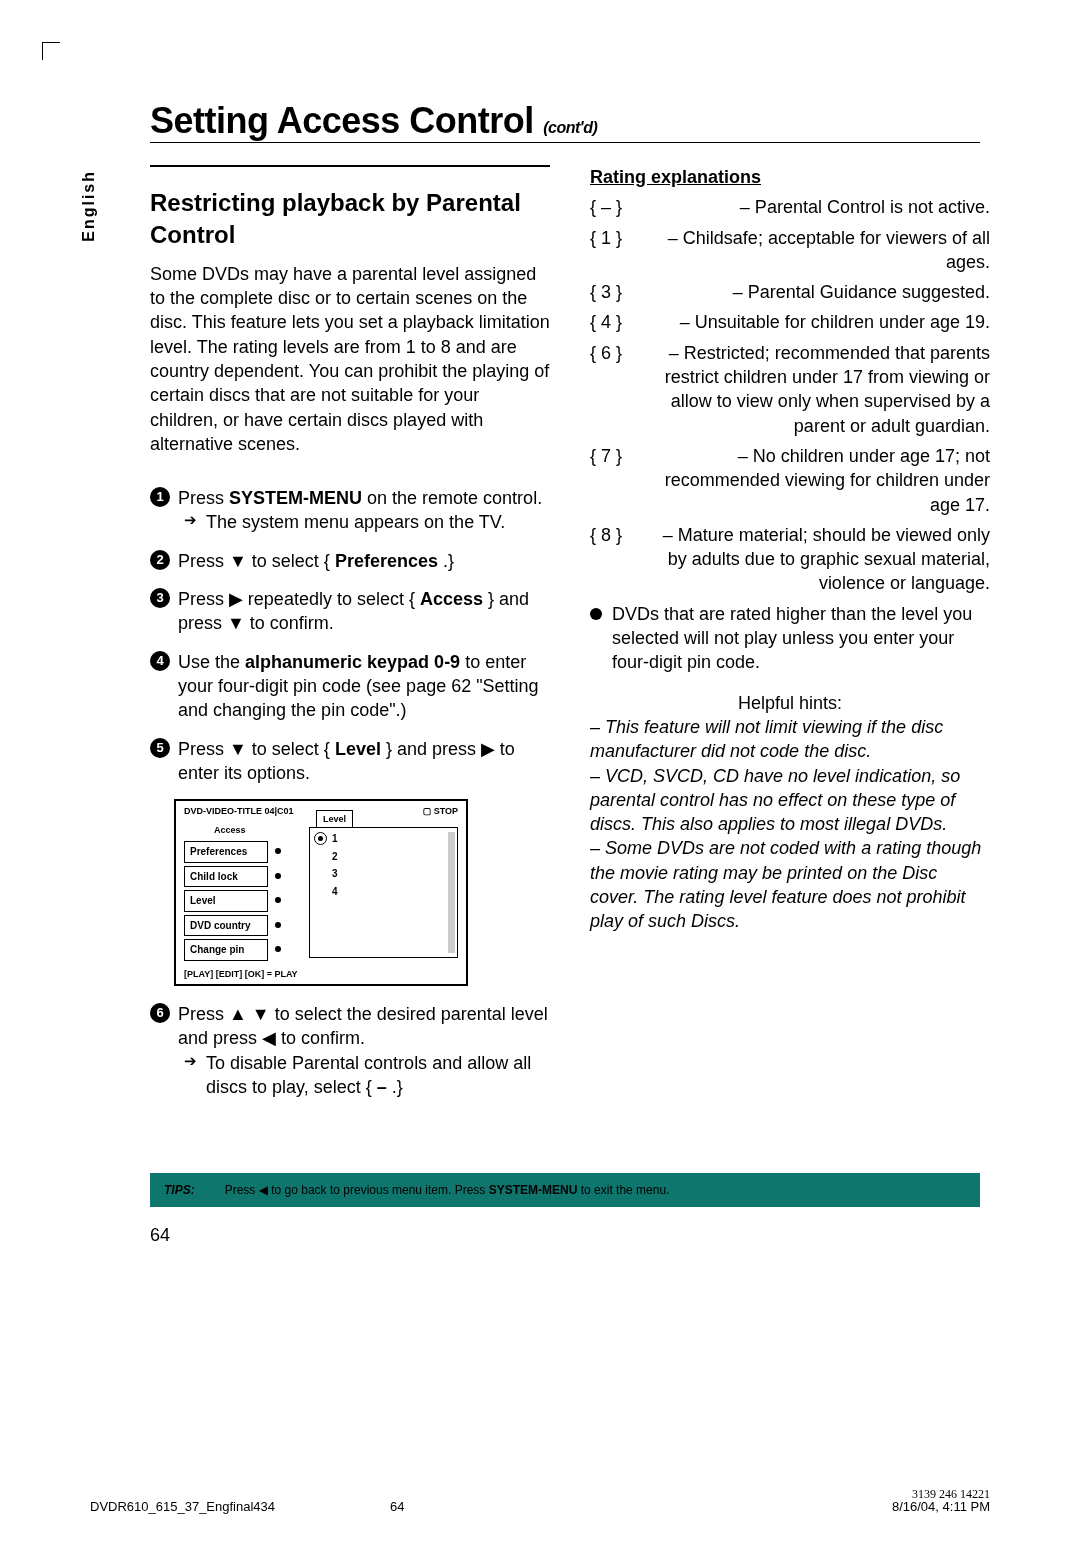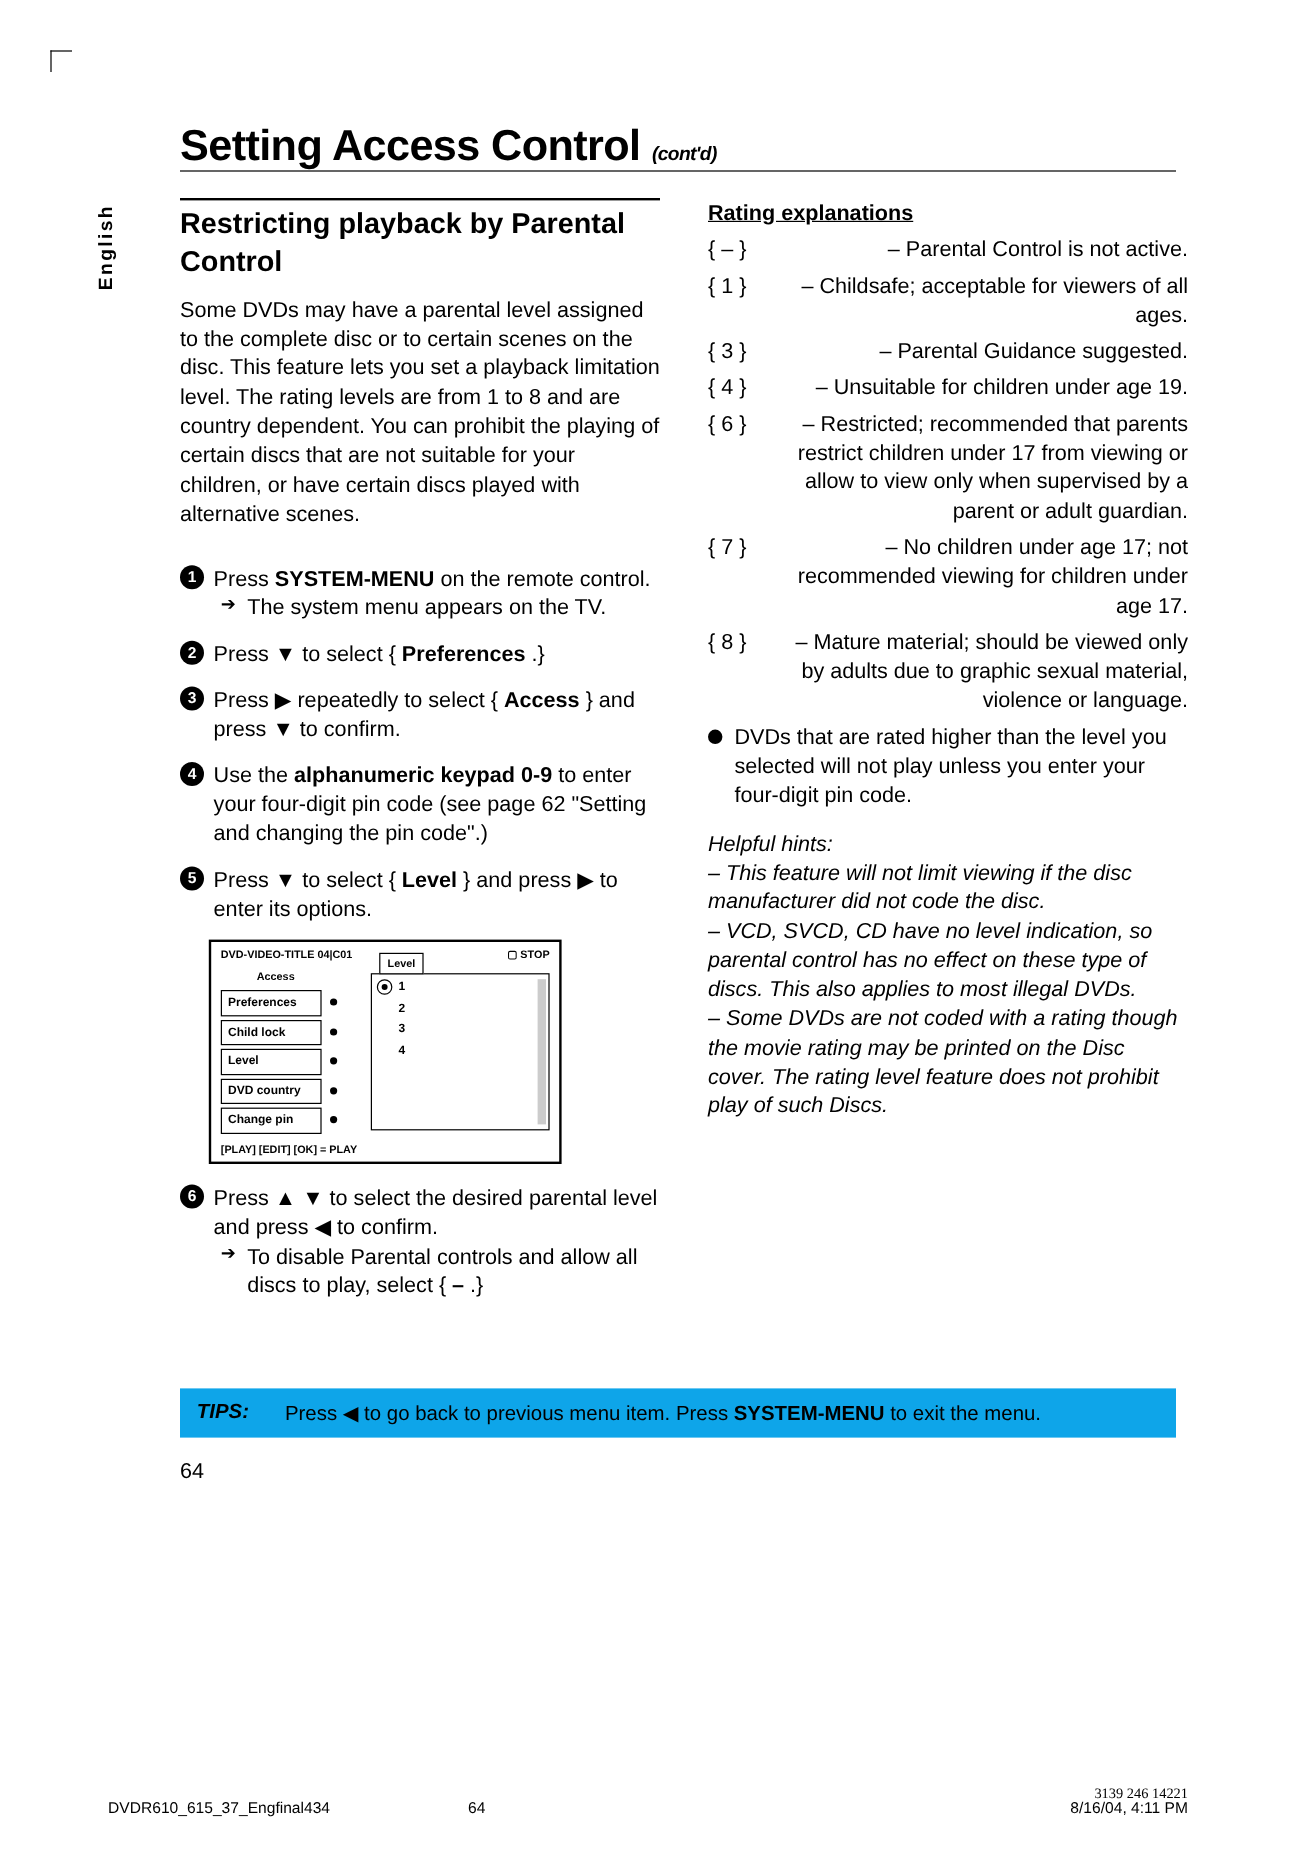--- a/index.html
+++ b/index.html
@@ -3,51 +3,51 @@
 <meta charset="utf-8">
 <style>
 body { margin:0; padding:0; font-family: Arial, Helvetica, sans-serif; background:#fff; color:#000; }
 .page { width:1080px; height:1544px; position:relative; box-sizing:border-box; padding:100px 90px 40px 90px; }
 .title-wrap { border-bottom:1px solid #000; margin-left:60px; margin-right:10px; margin-bottom:22px; }
 .title { font-size:36px; font-weight:bold; letter-spacing:-0.5px; }
 .title .contd { font-size:16px; font-weight:bold;font-style:italic; }
 .side-lang { position:absolute; left:80px; top:170px; writing-mode:vertical-rl; text-orientation:mixed; transform:rotate(180deg); font-weight:bold; font-size:16px; letter-spacing:2px; }
 .cols { display:flex; gap:40px; margin-left:60px; }
 .col { width:400px; font-size:18px; line-height:1.35; }
-.subtitle { font-size:24px; font-weight:bold; margin-bottom:10px; border-top:2px solid #000; padding-top:4px; }
+.subtitle { font-size:24px; font-weight:bold; margin-bottom:10px; border-top:2px solid #000; padding-top:20px; }
 .subsection { font-size:18px; font-weight:bold; text-decoration:underline; margin-bottom:6px; }
 .para { margin-bottom:30px; }
 .step { position:relative; padding-left:28px; margin-bottom:14px; }
 .step .num { position:absolute; left:0; top:1px; width:20px; height:20px; border-radius:50%; background:#000; color:#fff; font-size:13px; font-weight:bold; text-align:center; line-height:20px; }
 .arrow-line { padding-left:28px; position:relative; }
 .arrow-line::before { content:"➔"; position:absolute; left:6px; top:0; font-size:15px; }
 .bullet { position:relative; padding-left:22px; margin-bottom:14px; }
 .bullet::before { content:""; position:absolute; left:0; top:6px; width:12px; height:12px; border-radius:50%; background:#000; }
 b { font-weight:bold; }
 .ratings .row { display:flex; margin-bottom:6px; }
 .ratings .code { width:60px; flex-shrink:0; }
 .ratings .desc { flex:1;text-align:right; }
-.hints-title { font-style:italic; margin-top:16px; }
+.hints-title { margin-top:16px;text-align:center; }
 .hints-body { font-style:italic; }
 .osd { border:2px solid #000; width:290px; margin:8px 16px 16px 24px; font-size:10px; font-weight:bold; }
 .osd-top { display:flex; justify-content:space-between; padding:4px 8px; font-size:9px; }
 .osd-stop { font-size:9px; }
 .osd-body { display:flex; }
 .osd-left { border-right:1px solid transparent; }
 .osd-left div { border:1px solid #000; width:72px; padding:3px 5px; margin:3px 4px 3px 8px; position:relative; }
 .osd-left .access { border:none; font-size:9px; padding:0 0 2px 30px; }
 .osd-left .dot::after { content:""; position:absolute; right:-14px; top:6px; width:6px; height:6px; background:#000; border-radius:50%; }
 .osd-right { border:1px solid #000; margin:6px 8px 6px 18px; width:150px; position:relative; padding:2px 0; }
 .osd-right .lvl-label { position:absolute; top:-18px; left:6px; border:1px solid #000; padding:2px 6px; background:#fff; font-size:9px; }
 .osd-right .opt { padding:2px 10px 2px 22px; font-size:10px; position:relative; }
 .osd-right .opt.selected::before { content:""; position:absolute; left:4px; top:2px; width:11px; height:11px; border:1px solid #000; border-radius:50%; }
 .osd-right .opt.selected::after { content:""; position:absolute; left:8px; top:6px; width:5px; height:5px; background:#000; border-radius:50%; }
 .osd-right .scrollbar { position:absolute; right:2px; top:4px; bottom:4px; width:7px; background:#ccc; }
 .osd-foot { padding:4px 8px; font-size:9px; }
-.tips-bar { background:#0ea5e9; padding:10px 14px; font-size:17px; margin-left:60px; margin-right:10px; display:flex; gap:30px; }
+.tips-bar { background:#0f766e; padding:10px 14px; font-size:12px; margin-left:60px; margin-right:10px; display:flex; gap:30px; }
 .tips-bar .label { font-style:italic; font-weight:bold; }
 .page-num { font-size:18px; margin-left:60px; margin-top:18px; }
 .footer { position:absolute; bottom:30px; left:90px; right:90px; display:flex; justify-content:space-between; font-size:13px; }
 .footer .mid { position:absolute; left:300px; }
 .corner-tl { position:absolute; top:42px; left:42px; }
 .corner-tl::before { content:""; position:absolute; top:0; left:0; width:18px; height:1px; background:#000; }
 .corner-tl::after { content:""; position:absolute; top:0; left:0; width:1px; height:18px; background:#000; }
 </style>
 </head>
 <body>

